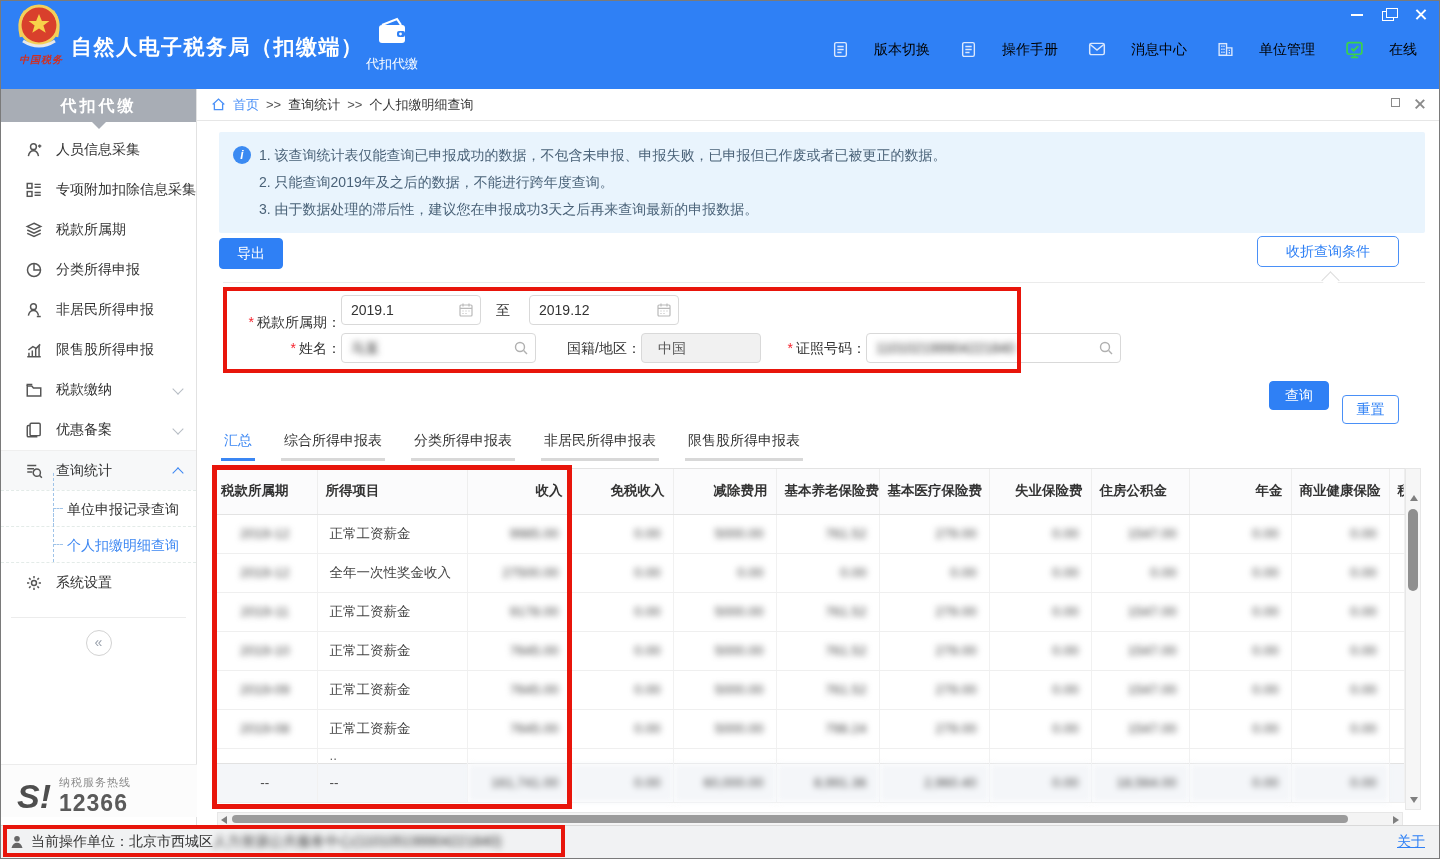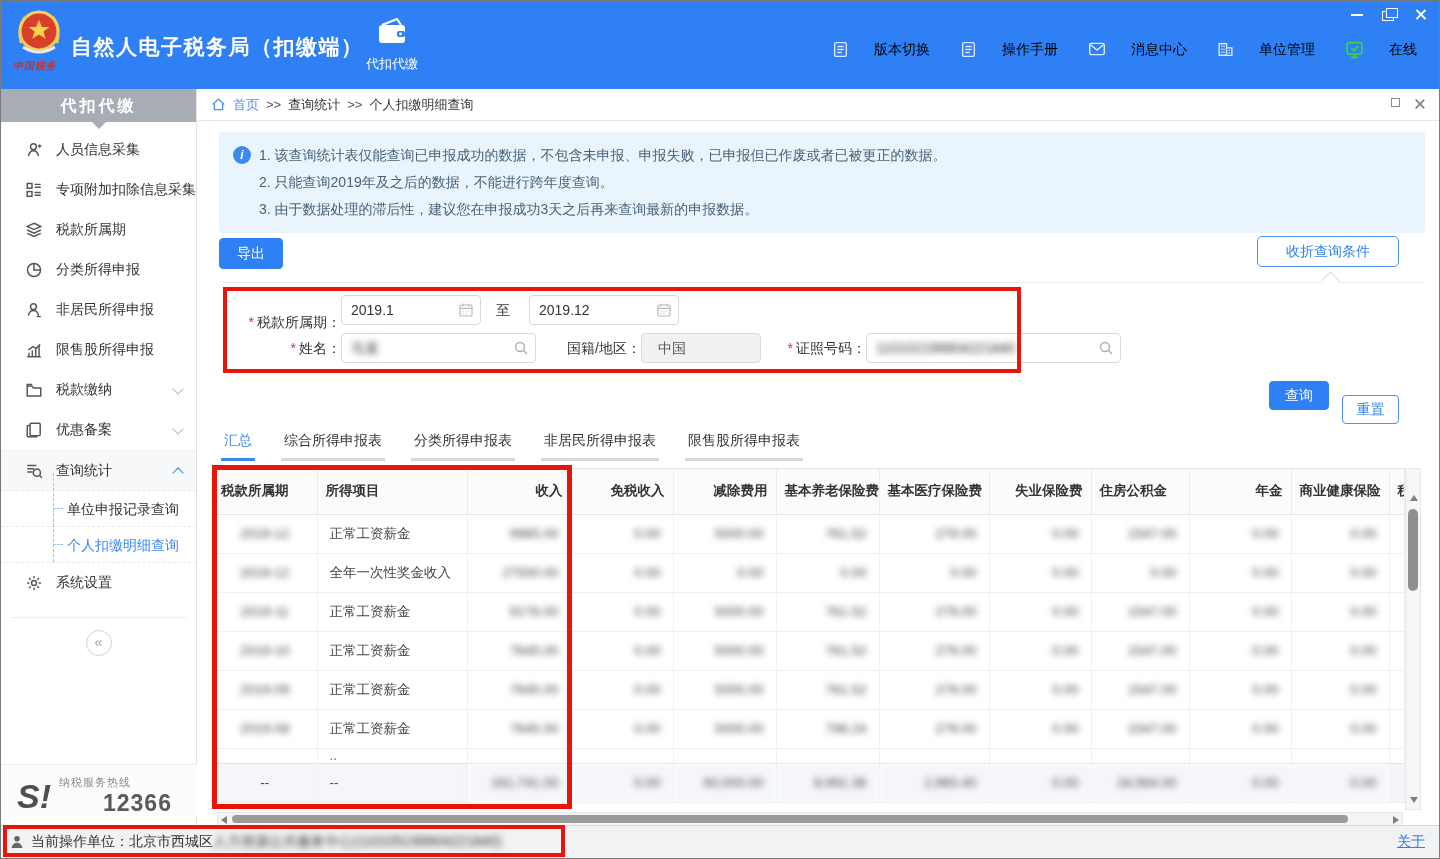--- a/index.html
+++ b/index.html
@@ -11,21 +11,21 @@
   
   .top-header { position:absolute; left:0; top:0; width:1440px; height:88px; background:#2f80f5; }
   .win-controls { position:absolute; right:12px; top:6px; display:flex; gap:16px; align-items:center; }
   .wc { width:16px; height:14px; position:relative; cursor:pointer; }
   .wc-min::after { content:""; position:absolute; left:2px; top:7px; width:12px; height:2px; background:#fff; }
   .wc-restore::before { content:""; position:absolute; left:1px; top:4px; width:10px; height:8px; border:1.5px solid #fff; }
   .wc-restore::after { content:""; position:absolute; left:5px; top:1px; width:10px; height:8px; border:1.5px solid #fff; background:#2f80f5; }
   .wc-close::before,.wc-close::after { content:""; position:absolute; left:7px; top:1px; width:2px; height:13px; background:#fff; }
   .wc-close::before { transform:rotate(45deg);} .wc-close::after { transform:rotate(-45deg);}
 
-  .emblem-wrap { position:absolute; left:12px; top:6px; width:56px; }
+  .emblem-wrap { position:absolute; left:12px; top:0; width:56px; text-align:center; }
   .emblem-caption { color:#cf2f23; font-size:10px; font-weight:bold; font-style:italic; letter-spacing:1px; }
   .app-title { position:absolute; left:70px; top:32px; color:#fff; font-size:21px; font-weight:bold; letter-spacing:1.5px; }
   .module-tab { position:absolute; left:348px; top:16px; width:86px; text-align:center; cursor:pointer; }
   .module-tab .label { color:#fff; font-size:13px; margin-top:4px; }
   .hdr-menu { position:absolute; right:24px; top:40px; display:flex; gap:30px; align-items:center; }
   .hdr-menu-item { display:flex; gap:25px; color:#000000; font-size:14px; cursor:pointer; }
 
   
   .sidebar { position:absolute; left:0; top:88px; width:196px; bottom:33px; background:#fff; border-right:1px solid #e2e2e2; }
   .sidebar-header { height:33px; background:#a8adb5; color:#fff; font-size:16px; font-weight:bold; letter-spacing:3px; text-align:center; line-height:33px; position:relative; }
@@ -39,21 +39,21 @@
   .submenu-item { height:36px; line-height:36px; padding-left:66px; font-size:14px; color:#333; cursor:pointer; position:relative; border-top:1px dashed #e3ebe8; }
   .submenu-item::before { content:""; position:absolute; left:52px; top:17px; width:10px; border-top:1px dashed #9fc3e8; }
   .submenu-item::after { content:""; position:absolute; left:52px; top:-18px; height:53px; border-left:1px dashed #9fc3e8; }
   .submenu-item.active { color:#3d87f2; }
   .submenu-wrap { border-bottom:1px dashed #e3ebe8; }
   .collapse-row { text-align:center; border-top:1px solid #ececec; margin:14px 10px 0; padding-top:12px; }
   .collapse-btn { display:inline-block; width:26px; height:26px; line-height:23px; border:1px solid #d2d2d2; border-radius:50%; color:#9aa2ad; font-size:14px; cursor:pointer; background:#fff; }
   .hotline { position:absolute; left:0; bottom:8px; width:196px; border-top:1px solid #ececec; padding:10px 0 0 16px; display:flex; align-items:center; gap:8px; background:#fcfcfc; }
   .hotline-logo { font-size:34px; font-weight:bold; color:#4e4e4e; font-style:italic; line-height:40px; }
   .hotline-label { font-size:11px; color:#8b8b8b; letter-spacing:1px; }
-  .hotline-number { font-size:23px; font-weight:bold; color:#5a5a5a; letter-spacing:1px;margin-left:44px; }
+  .hotline-number { font-size:23px; font-weight:bold; color:#5a5a5a; letter-spacing:1px; }
 
   
   .breadcrumb { position:absolute; left:196px; top:88px; right:0; height:32px; background:#fff; border-bottom:1px solid #e6e6e6; display:flex; align-items:center; padding-left:14px; font-size:13px; color:#555; gap:7px; }
   .breadcrumb .home-lbl { color:#4a90f7; cursor:pointer; }
   .breadcrumb .crumb { color:#333; }
   .bc-controls { position:absolute; right:14px; top:9px; display:flex; gap:14px; }
   .bc-box { width:9px; height:9px; border:1.5px solid #8a8a8a; cursor:pointer; }
   .bc-x { position:relative; width:11px; height:11px; cursor:pointer; }
   .bc-x::before,.bc-x::after { content:""; position:absolute; left:5px; top:0; width:1.6px; height:12px; background:#8a8a8a; }
   .bc-x::before{transform:rotate(45deg);} .bc-x::after{transform:rotate(-45deg);}

